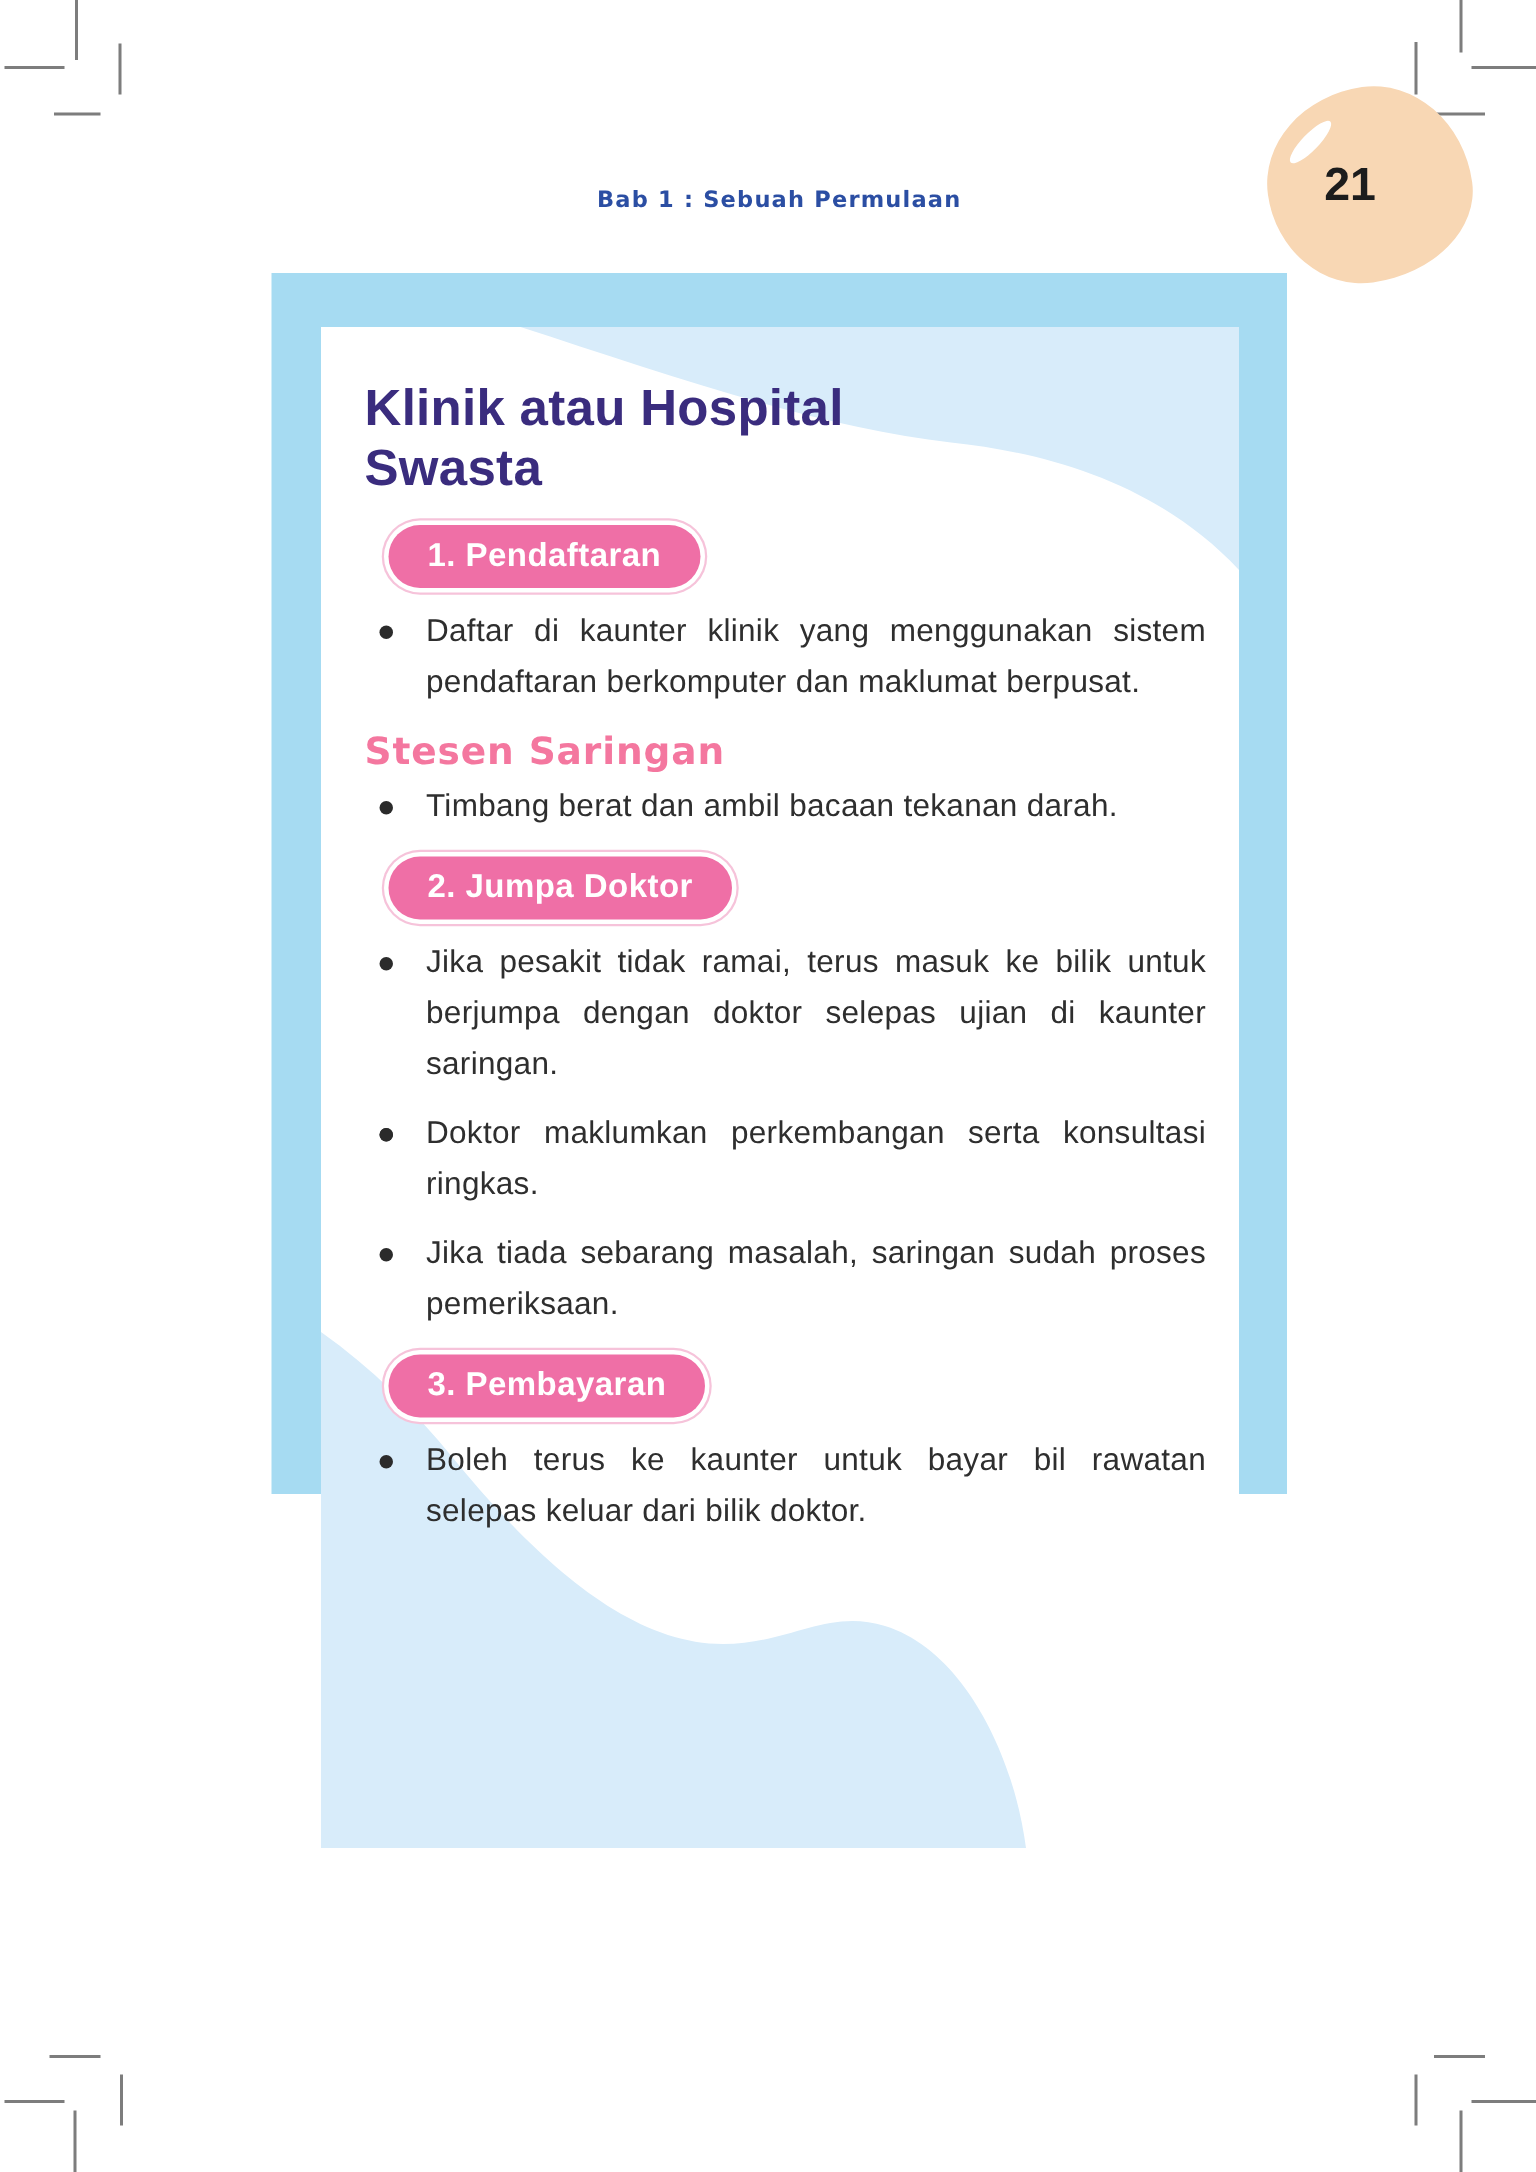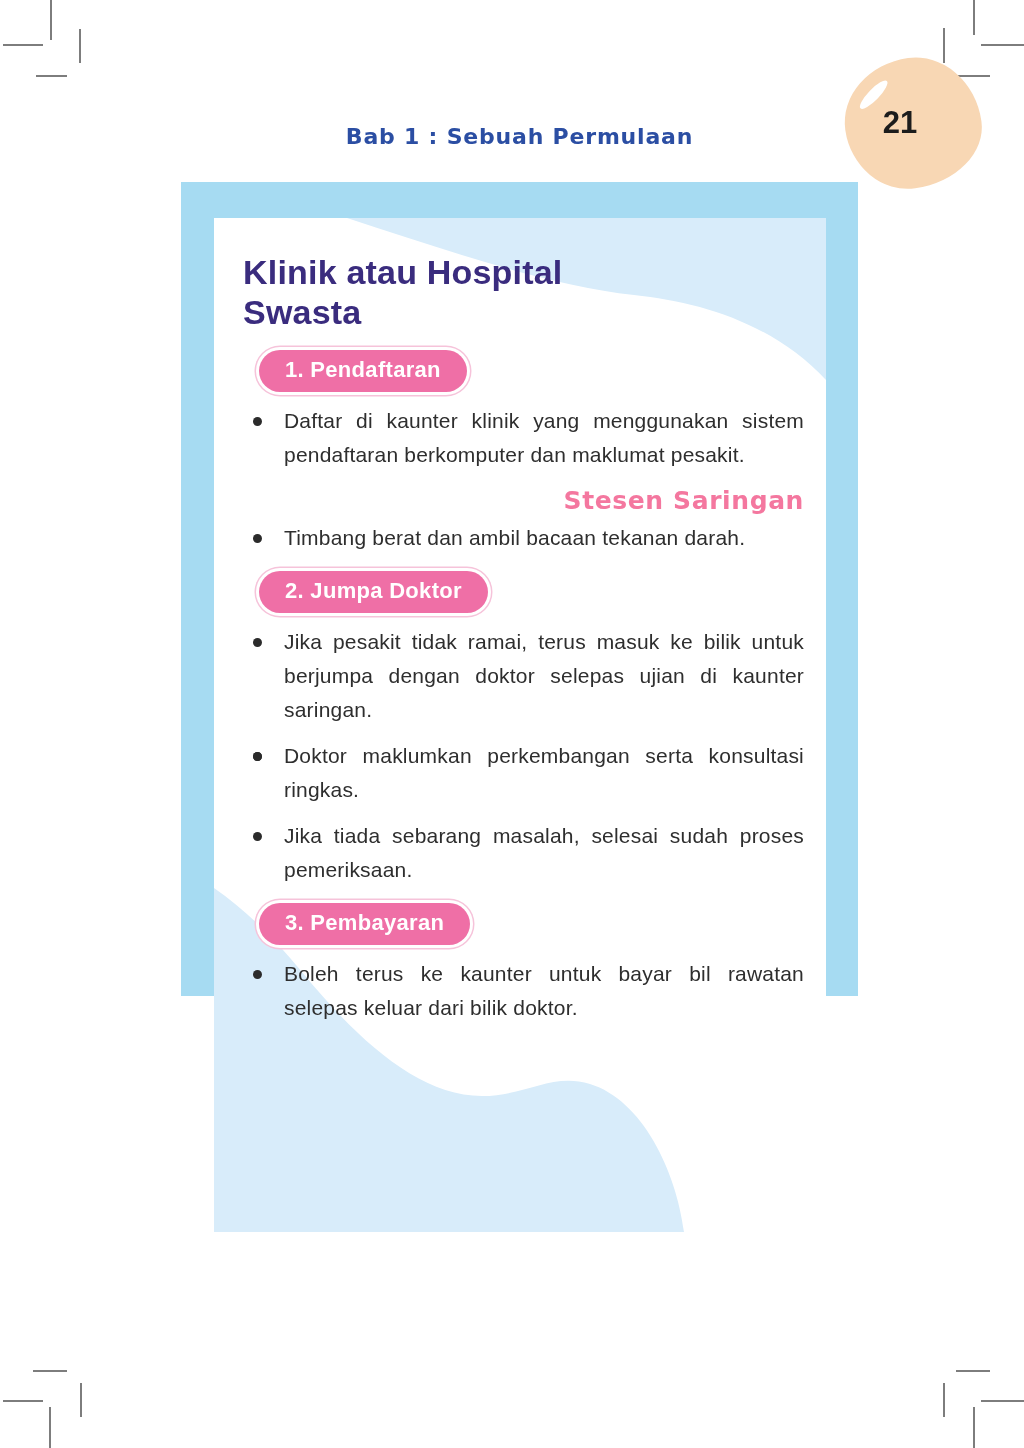--- a/index.html
+++ b/index.html
@@ -6,21 +6,21 @@
   body{
     width:1024px;height:1448px;position:relative;background:#ffffff;
     font-family:"Liberation Sans",sans-serif;overflow:hidden;
   }
   
   .cmv{position:absolute;width:2px;background:#7d7d7d;}
   .cmh{position:absolute;height:2px;background:#7d7d7d;}
   
   .page-header{
     position:absolute;left:181px;top:124px;width:677px;text-align:center;
-    font-size:22px;font-weight:bold;letter-spacing:.8px;color:#2B4EA3;
+    font-size:15px;font-weight:bold;letter-spacing:.8px;color:#2B4EA3;
     font-family:"DejaVu Sans",sans-serif;
   }
   
   .page-number-blob{
     position:absolute;left:845px;top:58px;width:136px;height:130px;
     background:#F8D7B4;transform:rotate(-8deg);
     border-radius:53% 47% 55% 45% / 48% 56% 44% 52%;
   }
   .blob-highlight{
     position:absolute;left:14px;top:26px;width:38px;height:11px;background:#ffffff;
@@ -50,21 +50,21 @@
   .badge-row{margin:16px 0 12px;padding-left:16px;}
   .badge-row.first{margin-top:4px;}
   .badge{
     display:inline-block;background:#EF6FA6;color:#ffffff;font-weight:bold;
     font-size:22px;line-height:28px;padding:6px 26px 8px;border-radius:24px;
     letter-spacing:.3px;
     box-shadow:0 0 0 3px #ffffff,0 0 0 4.5px #F6C3DA;
   }
   .subheading{
     color:#F4779F;font-size:25px;font-weight:bold;margin:14px 0 6px;
-    letter-spacing:.6px;font-family:"DejaVu Sans",sans-serif;text-align:right;
+    letter-spacing:.6px;font-family:"DejaVu Sans",sans-serif;
   }
   .bullet{
     position:relative;padding-left:41px;margin-bottom:12px;
     font-size:21px;line-height:34px;color:#2e2e2e;text-align:justify;
     letter-spacing:.2px;
   }
   .bullet .dot{
     position:absolute;left:10px;top:13px;width:9px;height:9px;border-radius:50%;
     background:#2b2b2b;
   }
@@ -104,27 +104,27 @@
 
     <svg class="blob-svg" width="612" height="1014" viewBox="0 0 612 1014">
       <path d="M133,0 L612,0 L612,162 C560,106 487,84 420,77 C330,67 226,30 133,0 Z" fill="#D8ECFA"></path>
       <path d="M0,670 C34,694 62,722 88,754 C142,820 204,878 268,878 C312,878 338,854 376,866 C428,882 462,952 470,1014 L0,1014 Z" fill="#D8ECFA"></path>
     </svg>
 
     <div class="content">
       <h1 class="card-title">Klinik atau Hospital Swasta</h1>
       <div id="sections">
           <div class="badge-row first"><span class="badge">1. Pendaftaran</span></div>
-          <div class="bullet"><span class="dot"></span><span>Daftar di kaunter klinik yang menggunakan sistem pendaftaran berkomputer dan maklumat pesakit.</span></div>
+          <div class="bullet"><span class="dot"></span><span>Daftar di kaunter klinik yang menggunakan sistem pendaftaran berkomputer dan maklumat berpusat.</span></div>
           <div class="subheading">Stesen Saringan</div>
           <div class="bullet"><span class="dot"></span><span>Timbang berat dan ambil bacaan tekanan darah.</span></div>
           <div class="badge-row"><span class="badge">2. Jumpa Doktor</span></div>
           <div class="bullet"><span class="dot"></span><span>Jika pesakit tidak ramai, terus masuk ke bilik untuk berjumpa dengan doktor selepas ujian di kaunter saringan.</span></div>
           <div class="bullet"><span class="dot"></span></div>
           <div class="bullet"><span class="dot"></span><span>Doktor maklumkan perkembangan serta konsultasi ringkas.</span></div>
-          <div class="bullet"><span class="dot"></span><span>Jika tiada sebarang masalah, selesai sudah proses pemeriksaan.</span></div>
+          <div class="bullet"><span class="dot"></span><span>Jika tiada sebarang masalah, saringan sudah proses pemeriksaan.</span></div>
           <div class="badge-row"><span class="badge">3. Pembayaran</span></div>
           <div class="bullet"><span class="dot"></span><span>Boleh terus ke kaunter untuk bayar bil rawatan selepas keluar dari bilik doktor.</span></div>
         </div>
     </div>
 
   </div>
 </div>
 
 </body></html>

